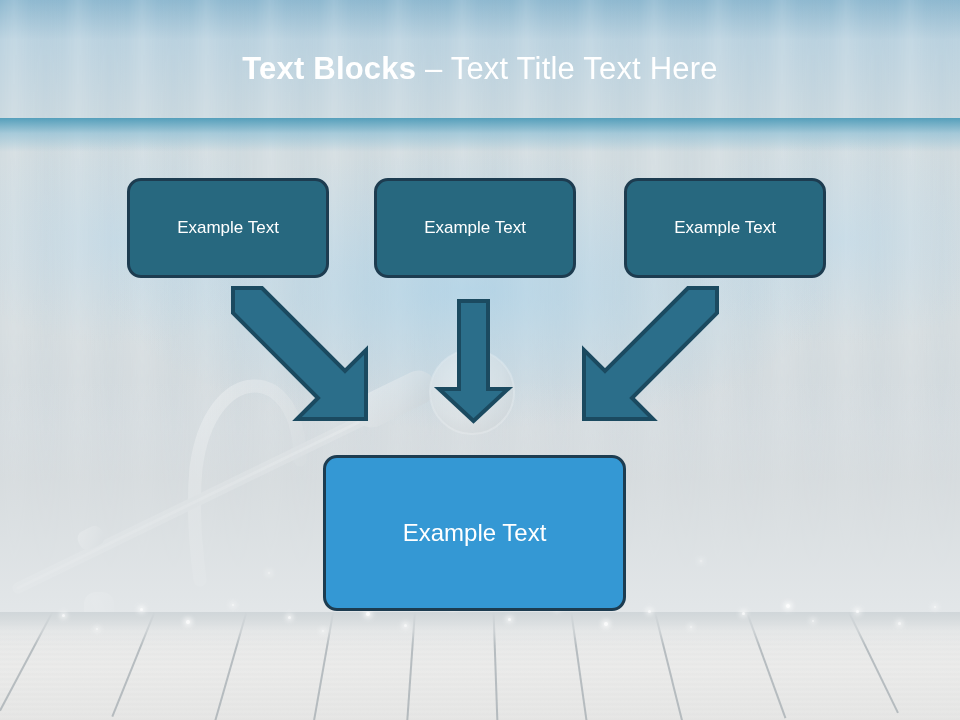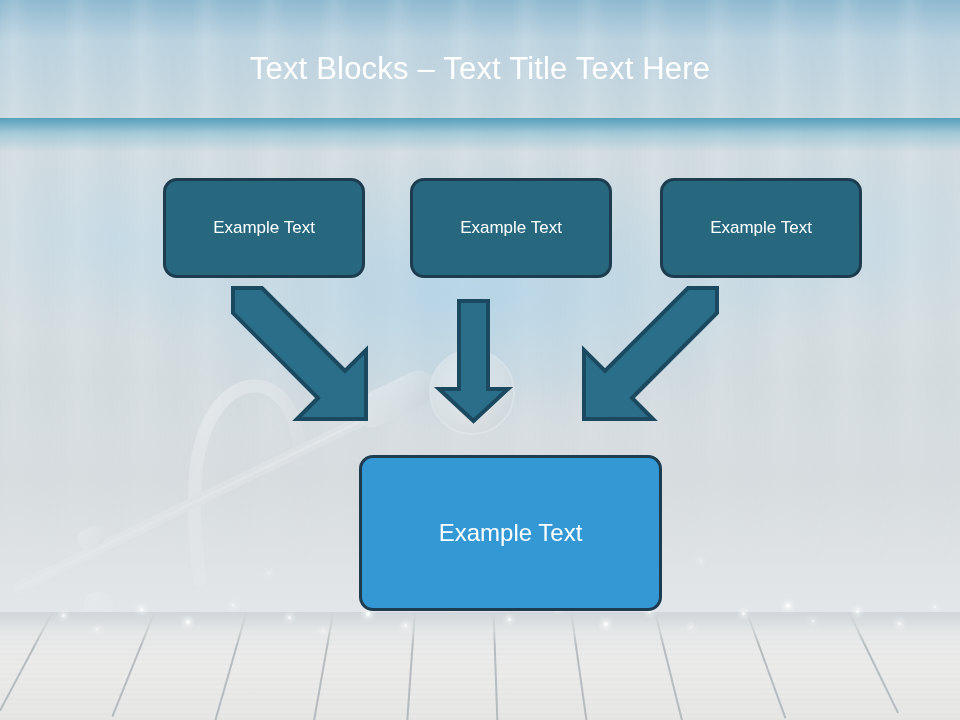--- a/index.html
+++ b/index.html
@@ -134,35 +134,34 @@
     position: absolute;
     left: 0; right: 0;
     top: 50px;
     text-align: center;
     color: #ffffff;
     font-size: 31px;
     line-height: 38px;
     letter-spacing: .2px;
     white-space: nowrap;
   }
-  .title .t-bold { font-weight: normal; text-align: center; }
+  .title .t-bold { font-weight: bold; text-align: center; }
   .title .t-norm { font-weight: normal; }
 
   
   .box {
     position: absolute;
     box-sizing: border-box;
     border: 3px solid #1d3c50;
     border-radius: 14px;
     display: flex;
     align-items: center;
     justify-content: center;
     color: #ffffff;
     text-align: center;
-    margin-left: 36px;
   }
   .box-top {
     background: #27687f;
     width: 202px;
     height: 100px;
     font-size: 17px;
     top: 178px;
   }
   .box-top.b1 { left: 127px; }
   .box-top.b2 { left: 374px; }

